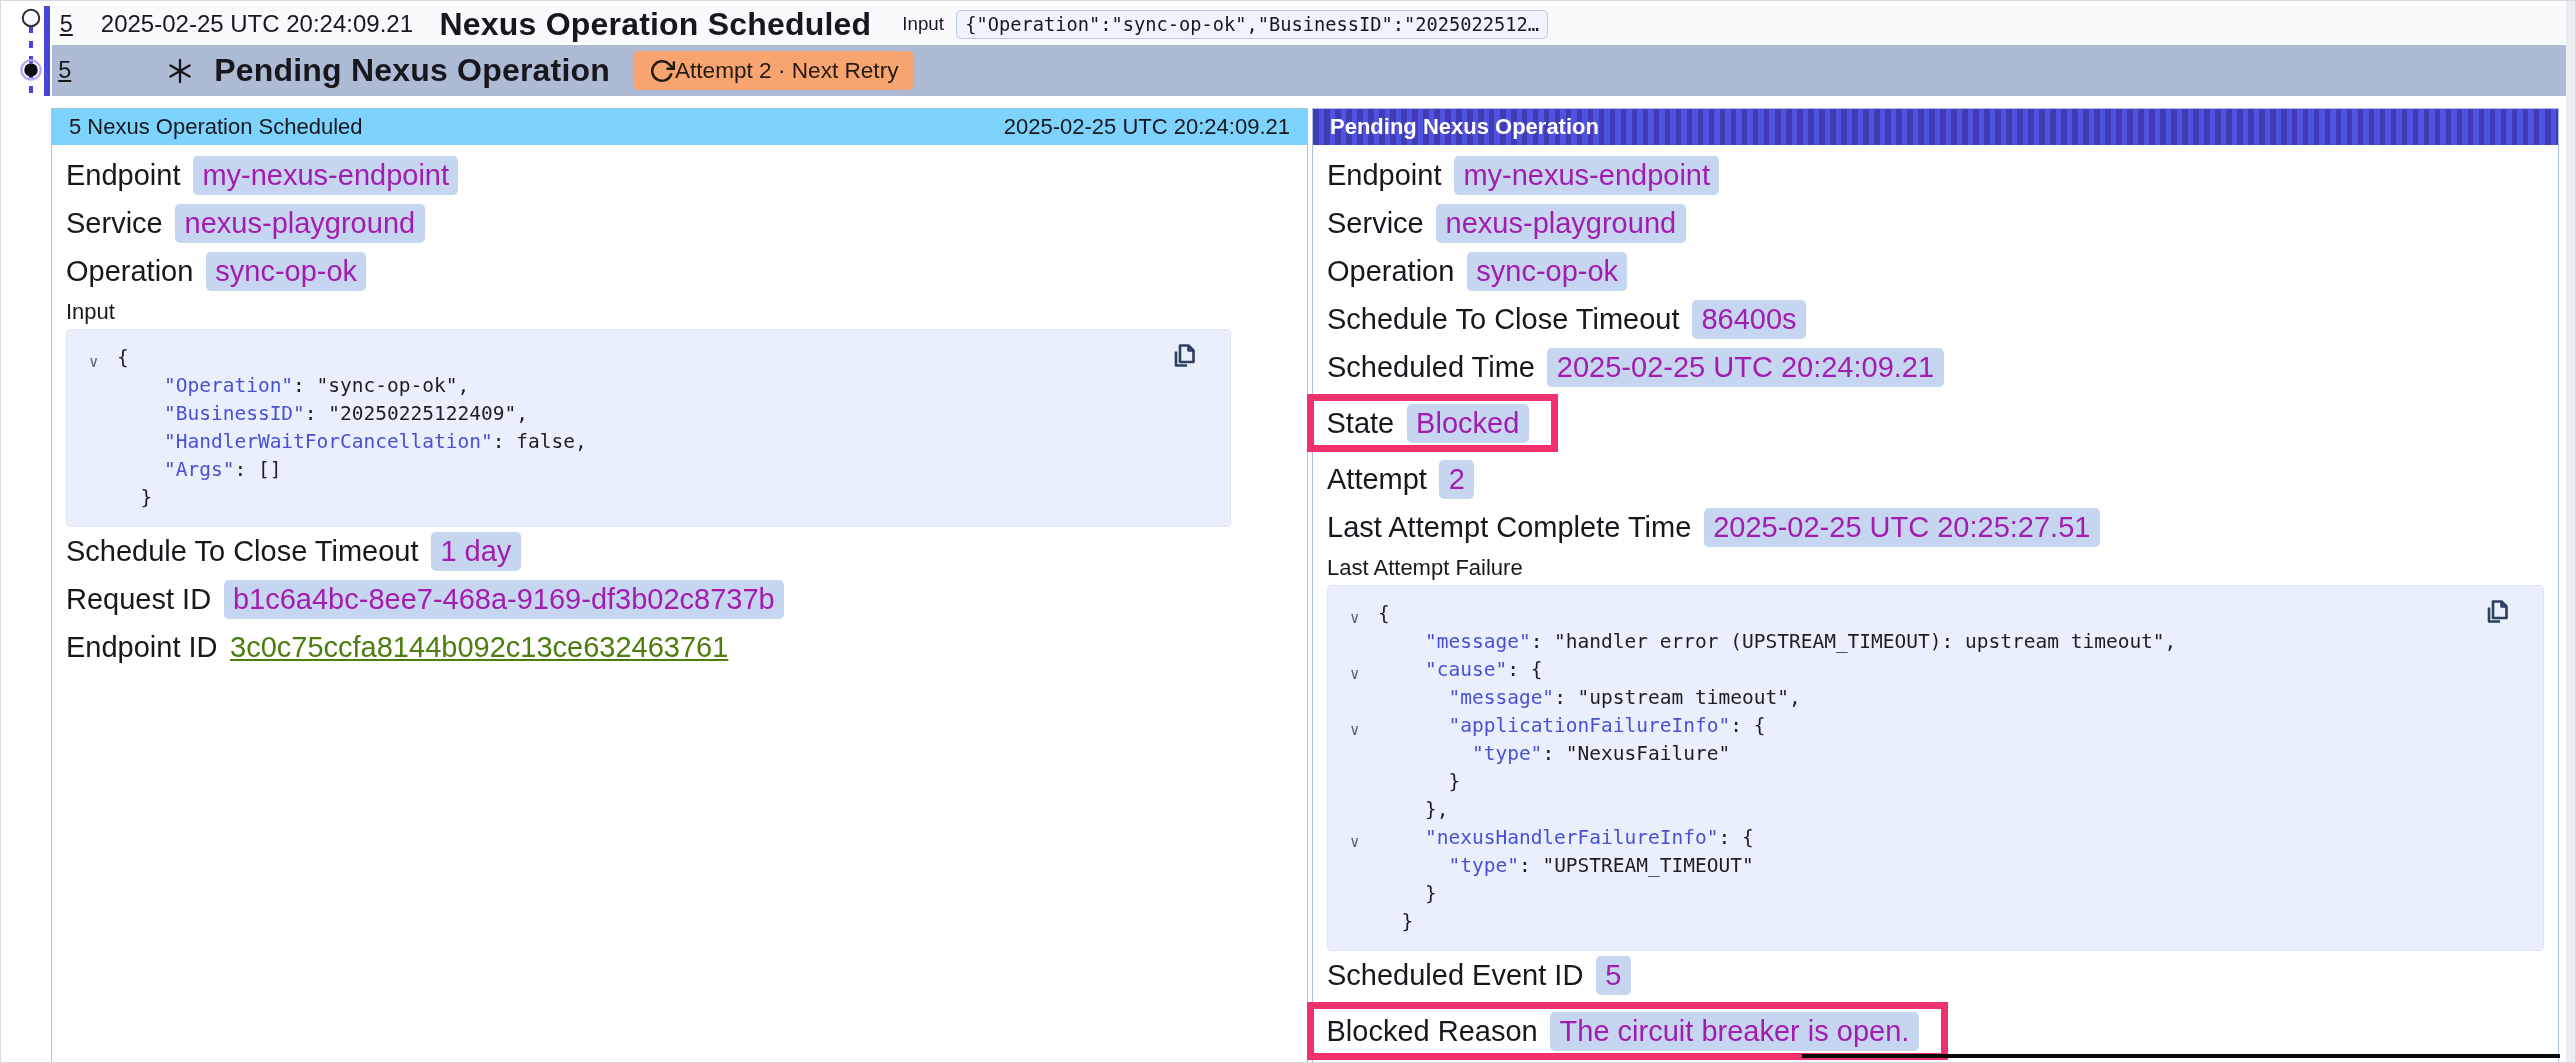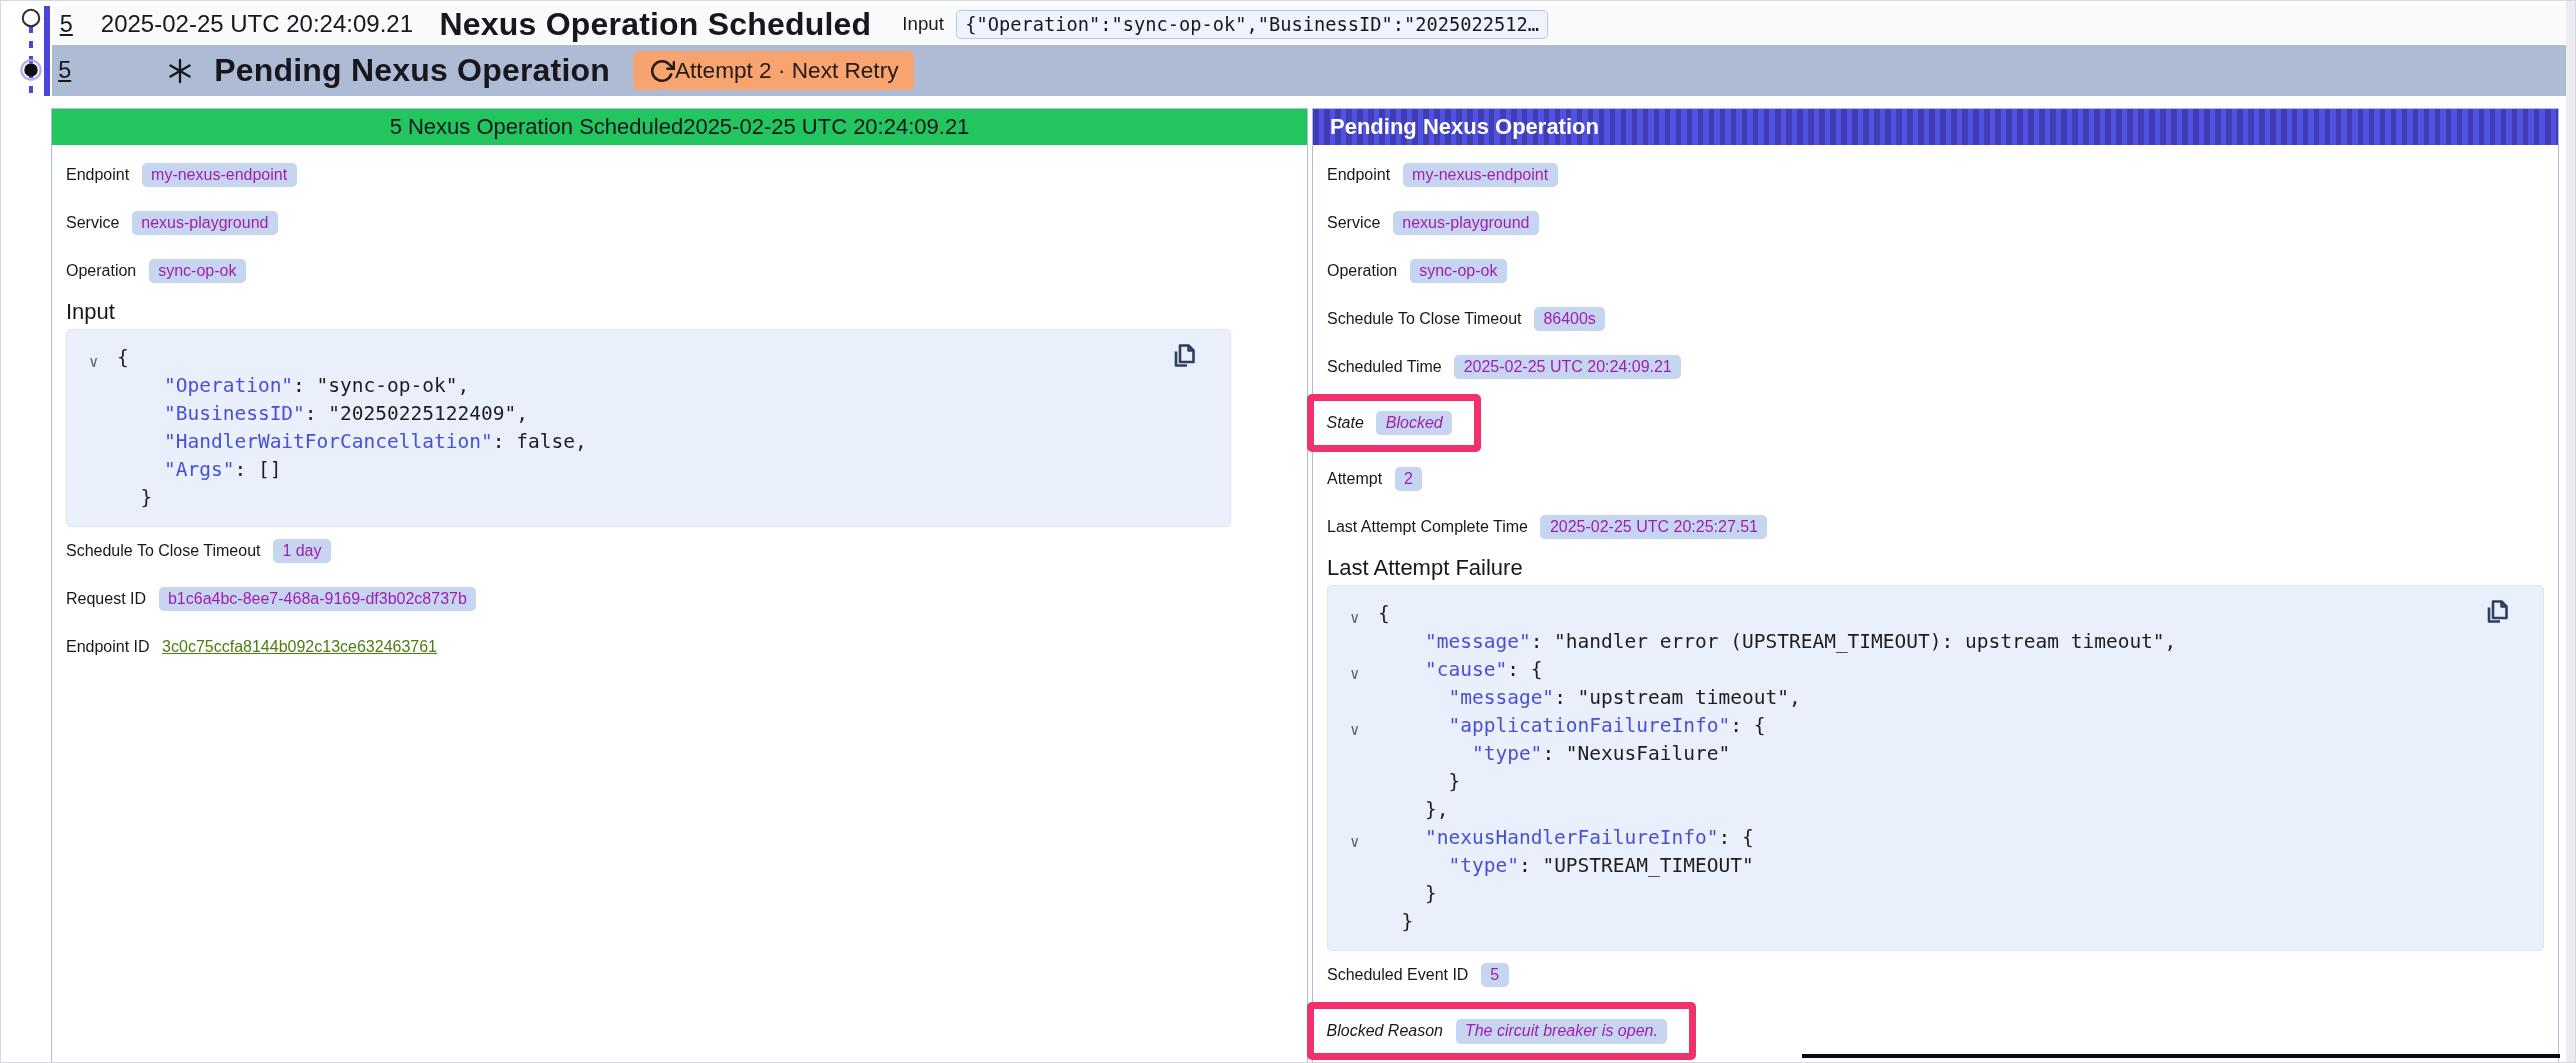--- a/index.html
+++ b/index.html
@@ -23,38 +23,38 @@
     background:#eef3fd;border:1.6px solid #b9c8ea;border-radius:4.7px;padding:3.1px 7.8px;white-space:nowrap;}
   .star-icon{margin-left:95px;display:flex;align-items:center;}
   #row2 .ev-title{margin-left:20px;}
   .retry-badge{margin-left:23.4px;display:flex;align-items:center;background:#f8a470;
     border-radius:6.2px;padding:6.2px 15.6px;font-size:22.6px;color:#231a10;}
   
   .panel{position:absolute;top:107px;height:967px;background:#fff;border:1.6px solid #a9bfdf;box-sizing:border-box;}
   #left-panel{left:50px;width:1257px;}
   #right-panel{left:1311px;width:1247px;}
   .panel-header{height:36px;display:flex;align-items:center;padding:0 17px;font-size:22px;box-sizing:border-box;}
-  #left-panel .panel-header{background:#22c55e;justify-content:center;font-weight:500;}
+  #left-panel .panel-header{background:#7dd3fc;justify-content:space-between;font-weight:500;}
   #right-panel .panel-header{background:repeating-linear-gradient(90deg,#413cb4 0 5.5px,#5052e2 5.5px 11px);
     color:#ffffff;font-weight:600;}
   .panel-body{padding:6.2px 14px 0 14px;}
-  .field-row{display:flex;align-items:center;min-height:48px;gap:12.5px;font-size:16px;}
+  .field-row{display:flex;align-items:center;min-height:48px;gap:12.5px;font-size:29px;}
   .chip{background:#c7d6f0;border-radius:4.7px;padding:3.1px 9.4px;color:#a21caf;}
   .id-link{color:#4d7c0f;text-decoration:underline;}
   .code-label-row{min-height:34px;display:flex;align-items:center;font-size:22px;}
   .code-block{position:relative;background:#e9effb;border:0.8px solid #dbe4f6;border-radius:4.7px;
     padding:14px 15.6px 14px 50px;font-family:"DejaVu Sans Mono",monospace;font-size:19.5px;
     line-height:28px;color:#1d1d22;}
   #left-panel .code-block{margin-right:62px;}
   .code-line{white-space:pre;position:relative;}
   .chevron{position:absolute;left:-28px;top:3.9px;font-size:15.6px;color:#5b6472;cursor:pointer;}
   .json-key{color:#4950d6;}
   .copy-btn{position:absolute;top:11px;right:31px;background:none;border:none;padding:0;cursor:pointer;}
-  .annotation-box{border:7.8px solid #f0316b;border-radius:5px;margin:3.1px 0 3.1px -20px;
-    padding:0 22px 0 12.5px;width:fit-content;background:transparent;font-style:italic;}
+  .annotation-box{border:7.8px solid #f0316b;border-radius:0;margin:3.1px 0 3.1px -20px;
+    padding:0 22px 0 12.5px;width:fit-content;background:transparent;}
   .annotation-box .field-row{min-height:44px;}
   
   #scroll-gutter{position:absolute;left:2565px;top:0;width:9.4px;height:1063px;background:#ececf0;}
   #bottom-line{position:absolute;left:1801px;top:1053px;width:758px;height:3.9px;background:#0b0b0e;}
 </style>
 </head>
 <body>
 
 <div id="root">
 

